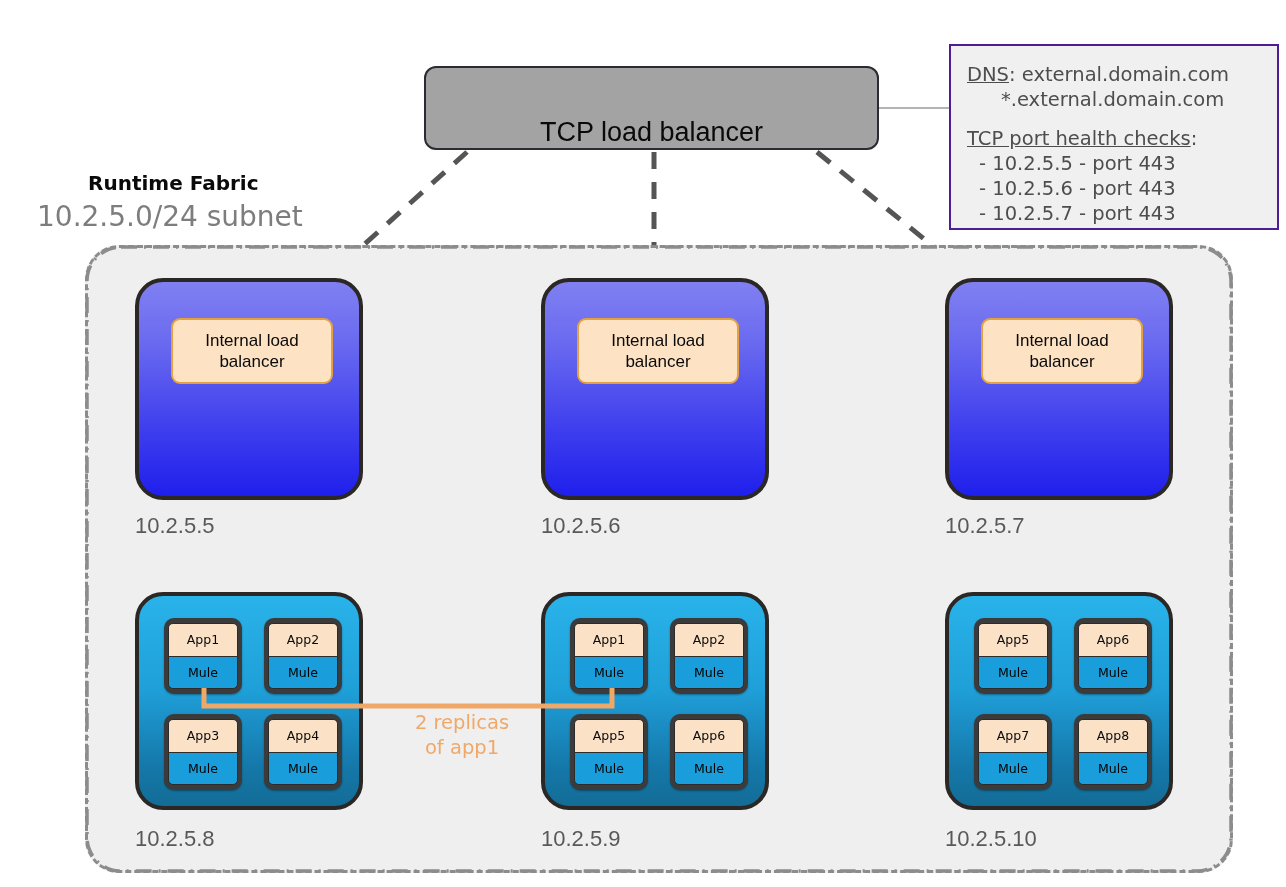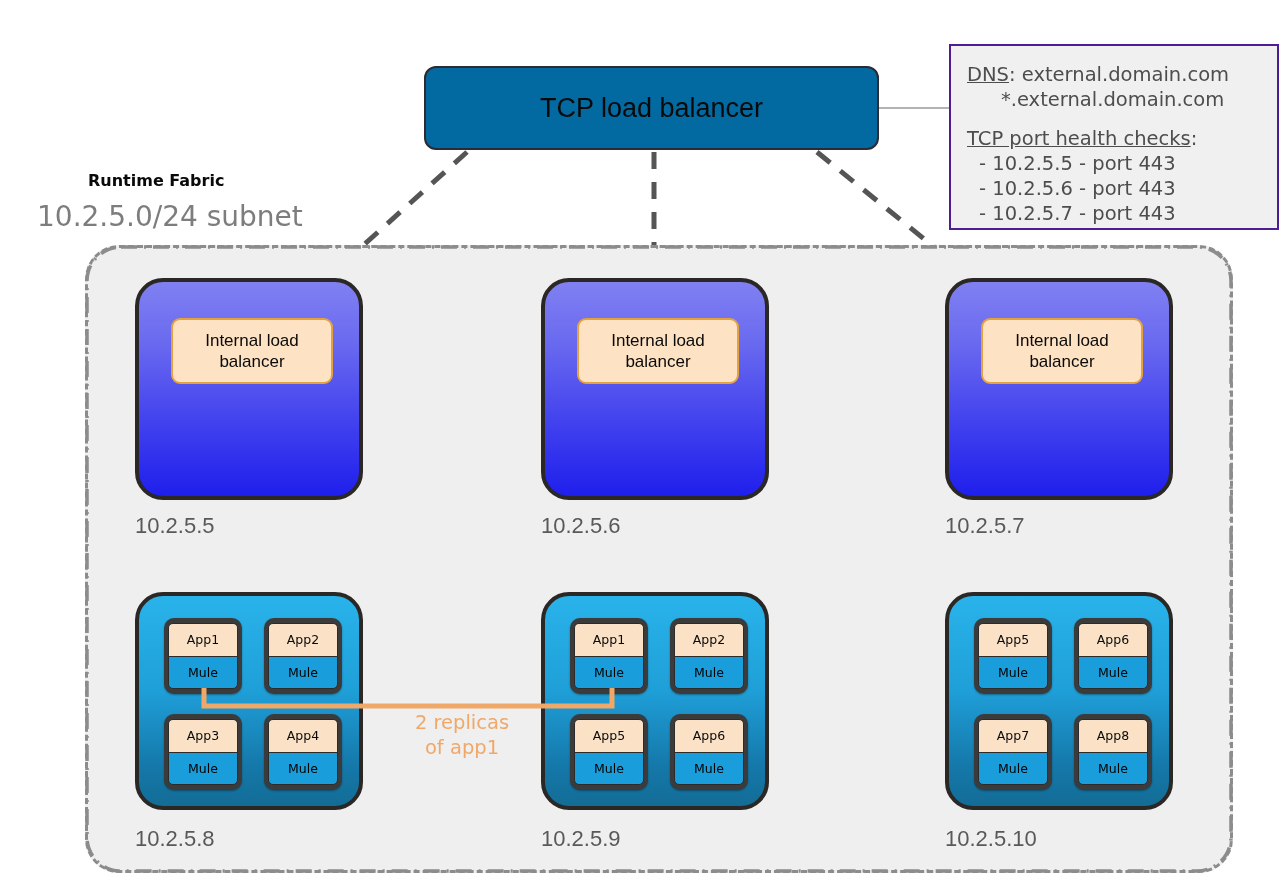--- a/index.html
+++ b/index.html
@@ -55,40 +55,40 @@
   .note-gap { height: 14px; }
   .note-item { padding-left: 12px; }
 
   
   #tcp-load-balancer {
     position: absolute;
     left: 424px;
     top: 66px;
     width: 455px;
     height: 84px;
-    background: #0369a1;
+    background: #a3a3a3;
     border: 2.5px solid #2b2b33;
     border-radius: 12px;
     display: flex;
-    align-items: center;
+    align-items: flex-end;
     justify-content: center;
     z-index: 40;
   }
   #tcp-load-balancer .lb-label {
     font-size: 27px;
     color: #0a0a0a;
     font-family: "Liberation Sans", sans-serif;
   }
 
   
   #fabric-title {
     position: absolute;
     left: 88px;
     top: 171px;
-    font-size: 16px;
+    font-size: 20px;
     color: #0a0a0a;
     font-weight: bold;
     font-family: "DejaVu Sans", sans-serif;
     z-index: 30;
   }
   #fabric-subnet {
     position: absolute;
     left: 37px;
     top: 200px;
     font-size: 28px;

